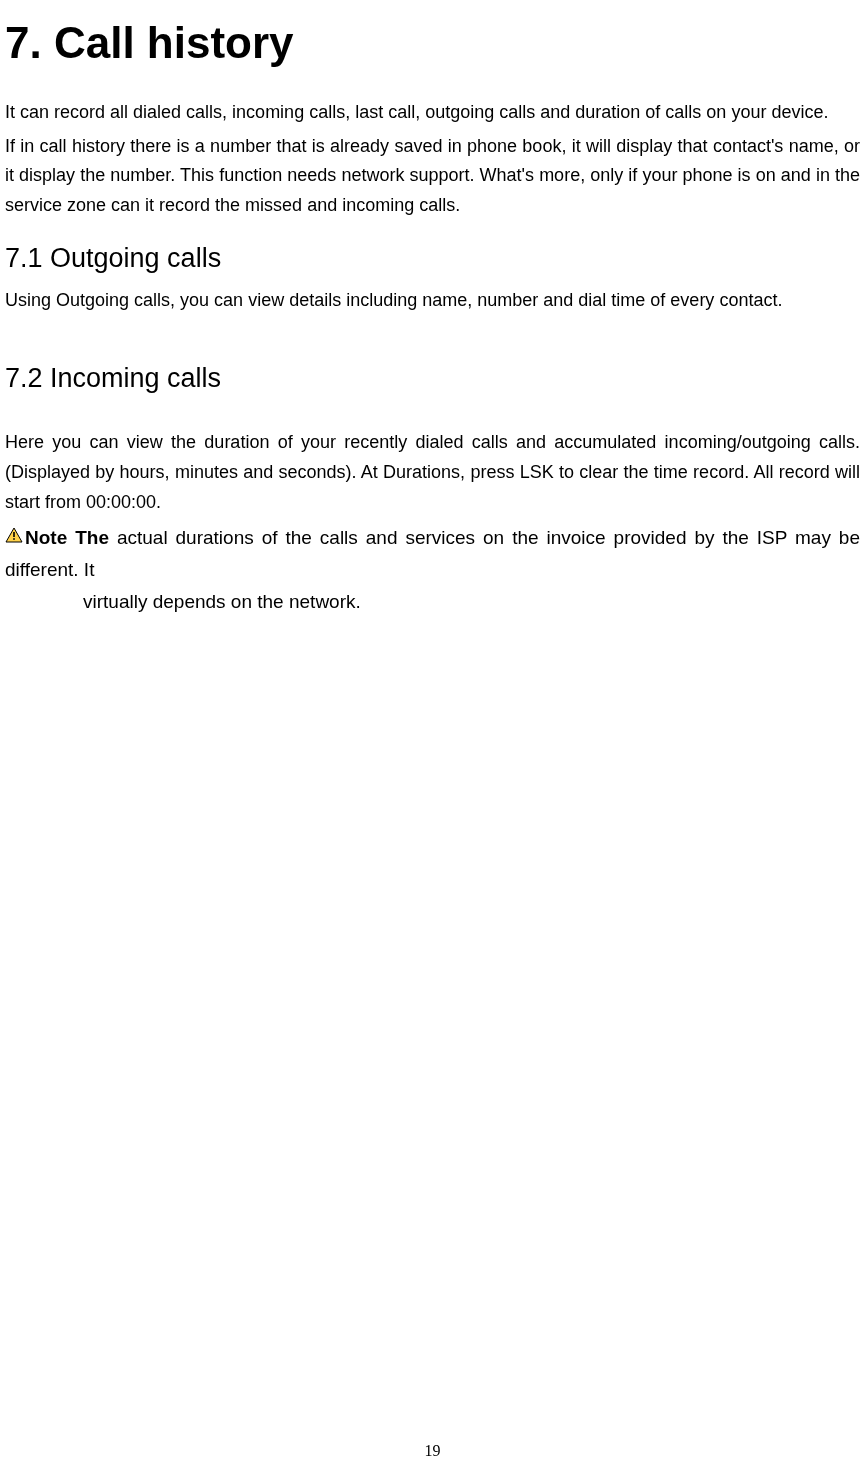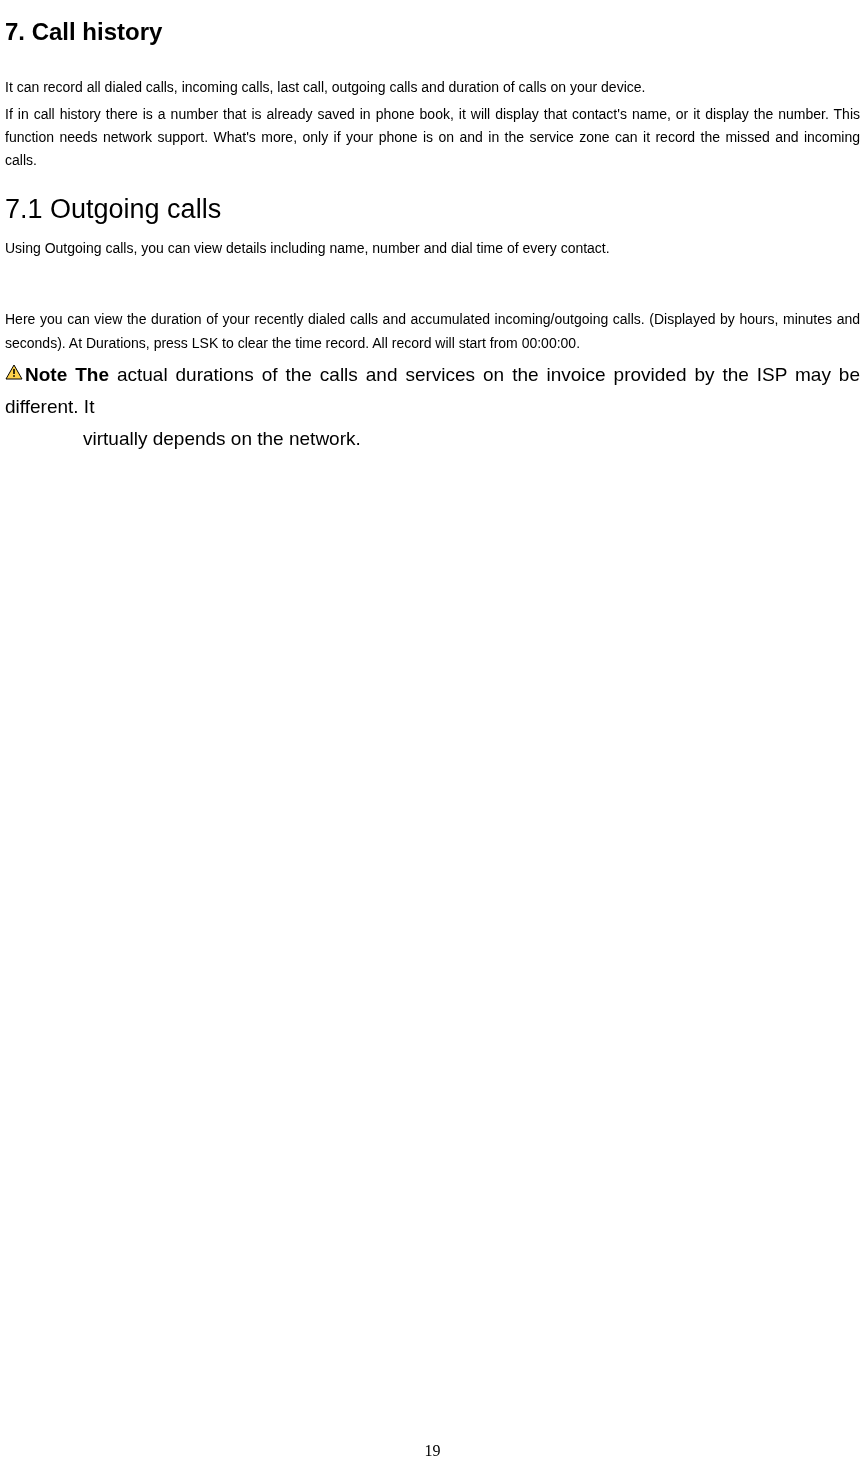--- a/index.html
+++ b/index.html
@@ -9,31 +9,31 @@
       color: #000;
       width: 865px;
       height: 1480px;
       position: relative;
       background: #fff;
     }
     .page {
       padding: 0 5px;
     }
     h1 {
-      font-size: 24px;
+      font-size: 44px;
       font-weight: bold;
       margin: 18px 0 30px 0;
     }
     h2 {
       font-size: 27px;
       font-weight: normal;
       margin: 22px 0 12px 0;
     }
     p {
-      font-size: 14px;
+      font-size: 18px;
       line-height: 1.65;
       margin: 0;
       text-align: justify;
     }
     .para-block {
       margin-bottom: 4px;
     }
     .note-line {
       font-size: 19px;
       line-height: 1.65;
@@ -75,20 +75,21 @@
   <h1>7. Call history</h1>
 
   <p class="para-block">It can record all dialed calls, incoming calls, last call, outgoing calls and duration of calls on your device.</p>
   <p class="para-block">If in call history there is a number that is already saved in phone book, it will display that contact's name, or it display the number. This function needs network support. What's more, only if your phone is on and in the service zone can it record the missed and incoming calls.</p>
 
   <h2>7.1 Outgoing calls</h2>
   <p class="para-block">Using Outgoing calls, you can view details including name, number and dial time of every contact.</p>
 
   <div class="spacer-m"></div>
 
+  <h2>7.2 Incoming calls</h2>
 
   <div class="spacer-m"></div>
 
   <p class="para-block">Here you can view the duration of your recently dialed calls and accumulated incoming/outgoing calls. (Displayed by hours, minutes and seconds).   At Durations, press LSK to clear the time record. All record will start from 00:00:00.</p>
 
   <p class="note-line">
     <span class="warn-icon">
       <svg width="18" height="16" viewBox="0 0 18 16">
         <path d="M9 1 L17 15 L1 15 Z" fill="#ffd24a" stroke="#000" stroke-width="1"></path>
         <rect x="8.2" y="5" width="1.6" height="5" fill="#000"></rect>

